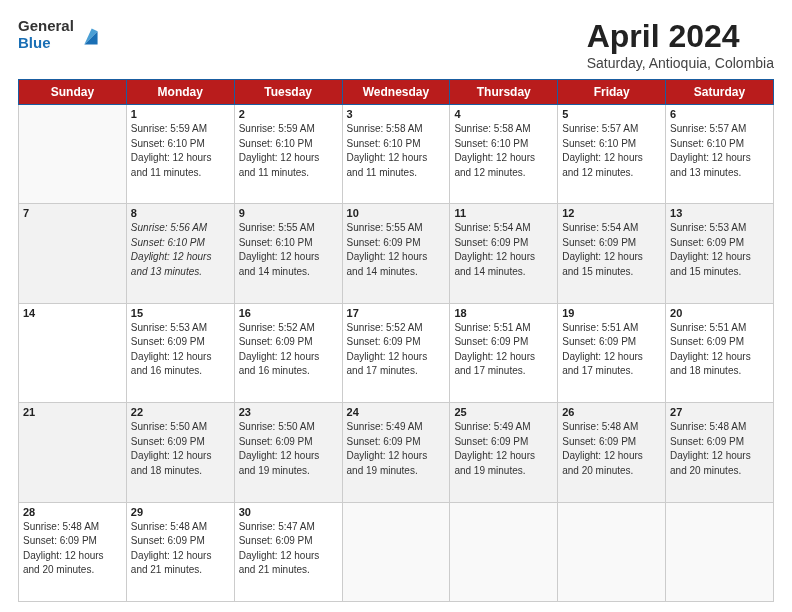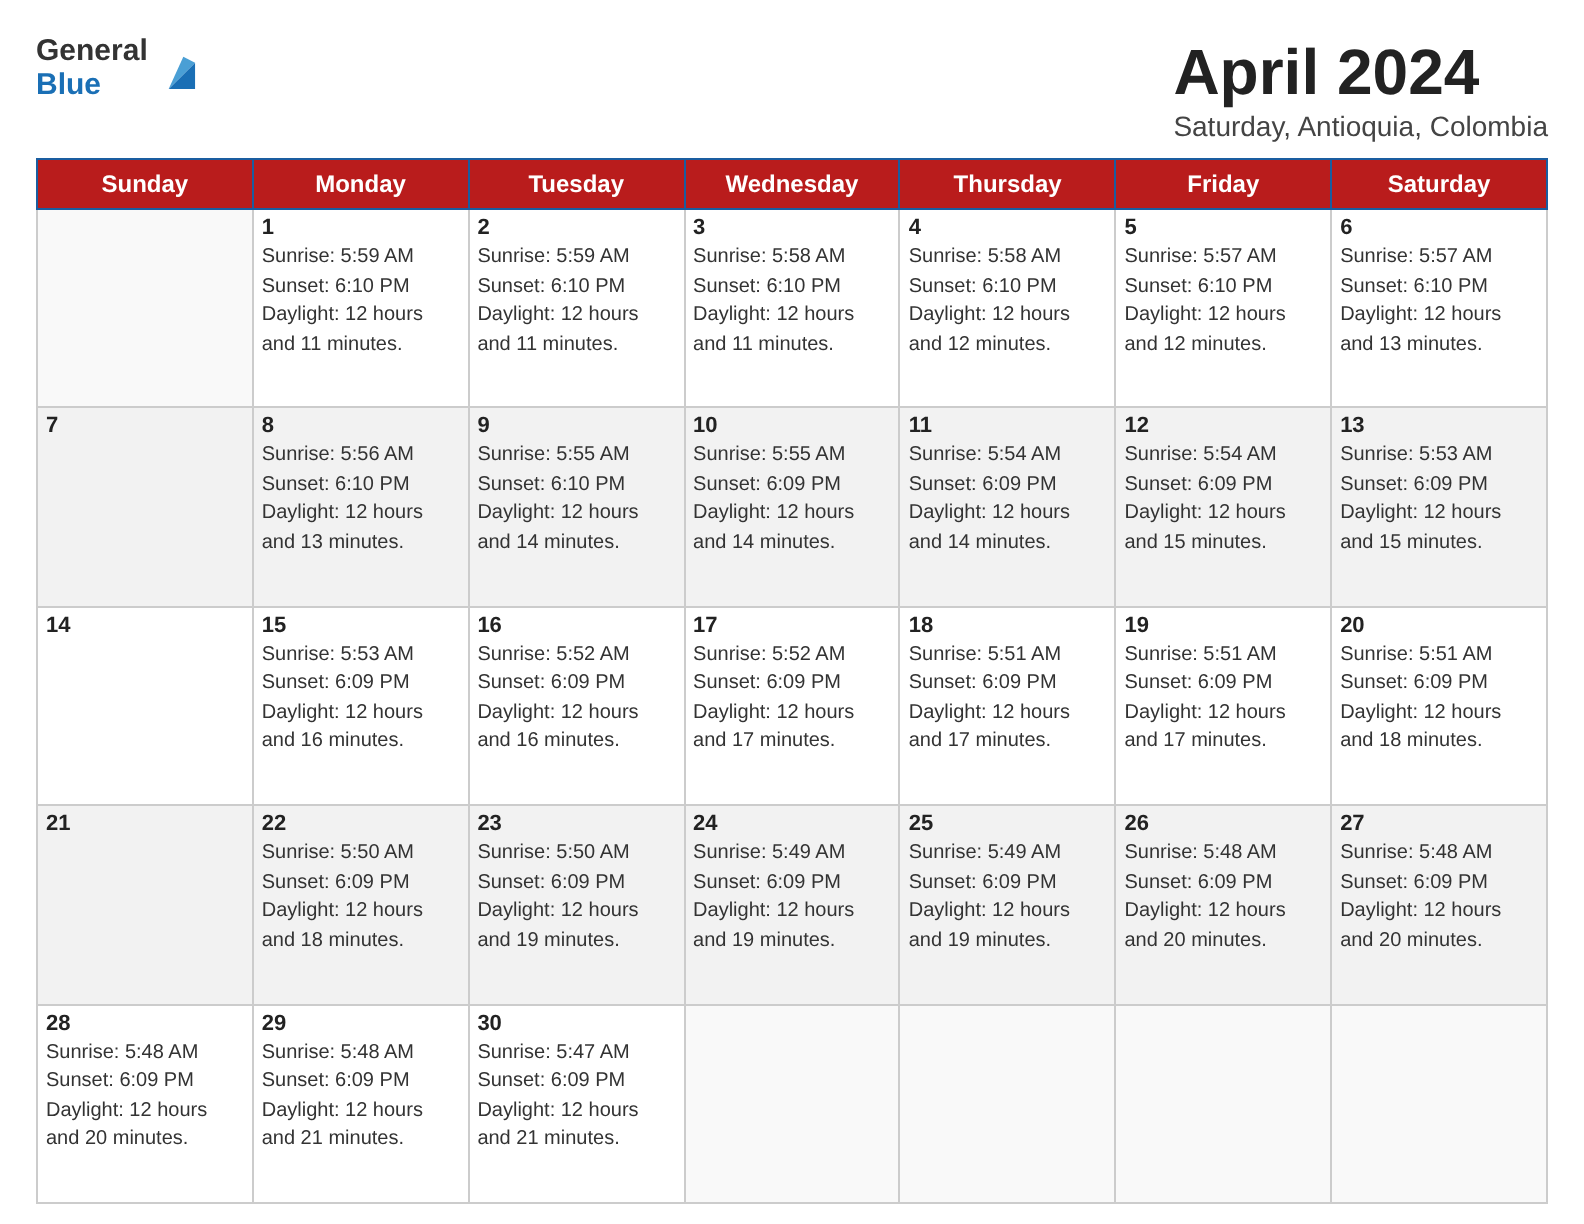--- a/index.html
+++ b/index.html
@@ -181,21 +181,21 @@
 Daylight: 12 hours
 and 13 minutes.</div>
           </td>
         </tr>
         <tr class="row-shade">
           <td>
             <span class="day-num">7</span>
           </td>
           <td>
             <span class="day-num">8</span>
-            <div class="day-info" style="white-space: pre-line;">Sunrise: 5:56 AM
+            <div class="day-info" style="white-space: pre-line; font-style: italic;">Sunrise: 5:56 AM
 Sunset: 6:10 PM
 Daylight: 12 hours
 and 13 minutes.</div>
           </td>
           <td>
             <span class="day-num">9</span>
             <div class="day-info" style="white-space: pre-line;">Sunrise: 5:55 AM
 Sunset: 6:10 PM
 Daylight: 12 hours
 and 14 minutes.</div>

